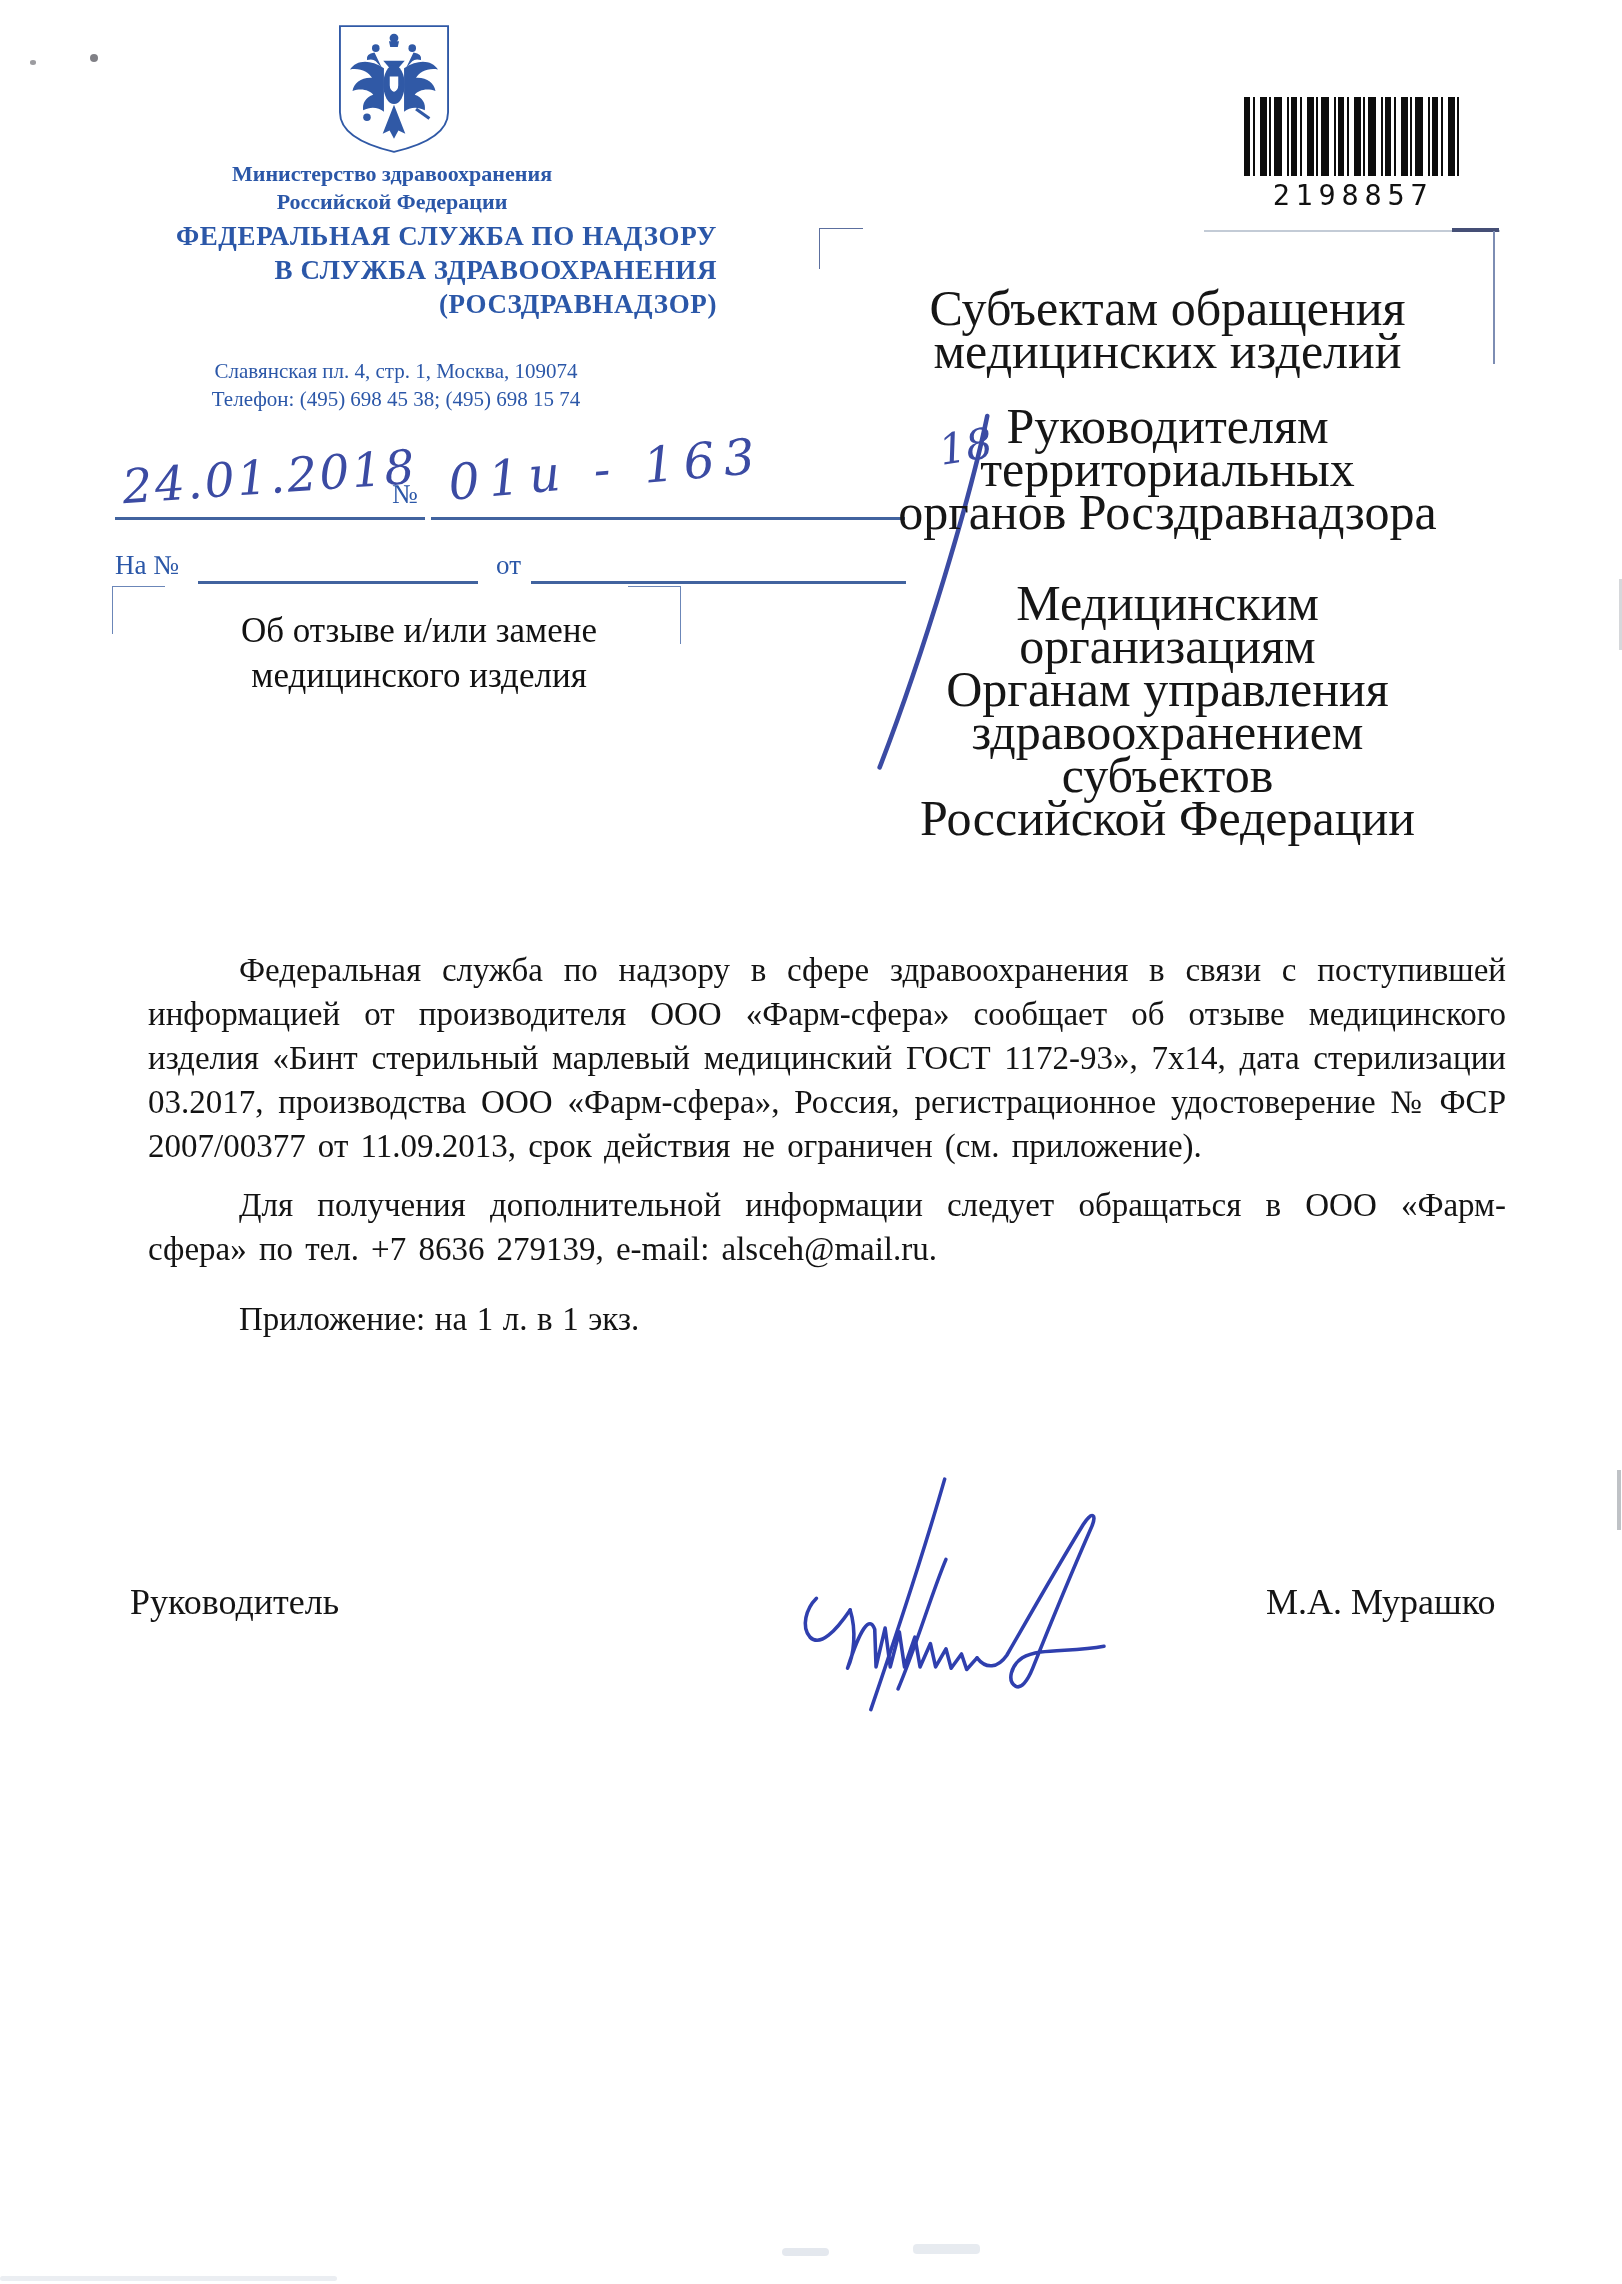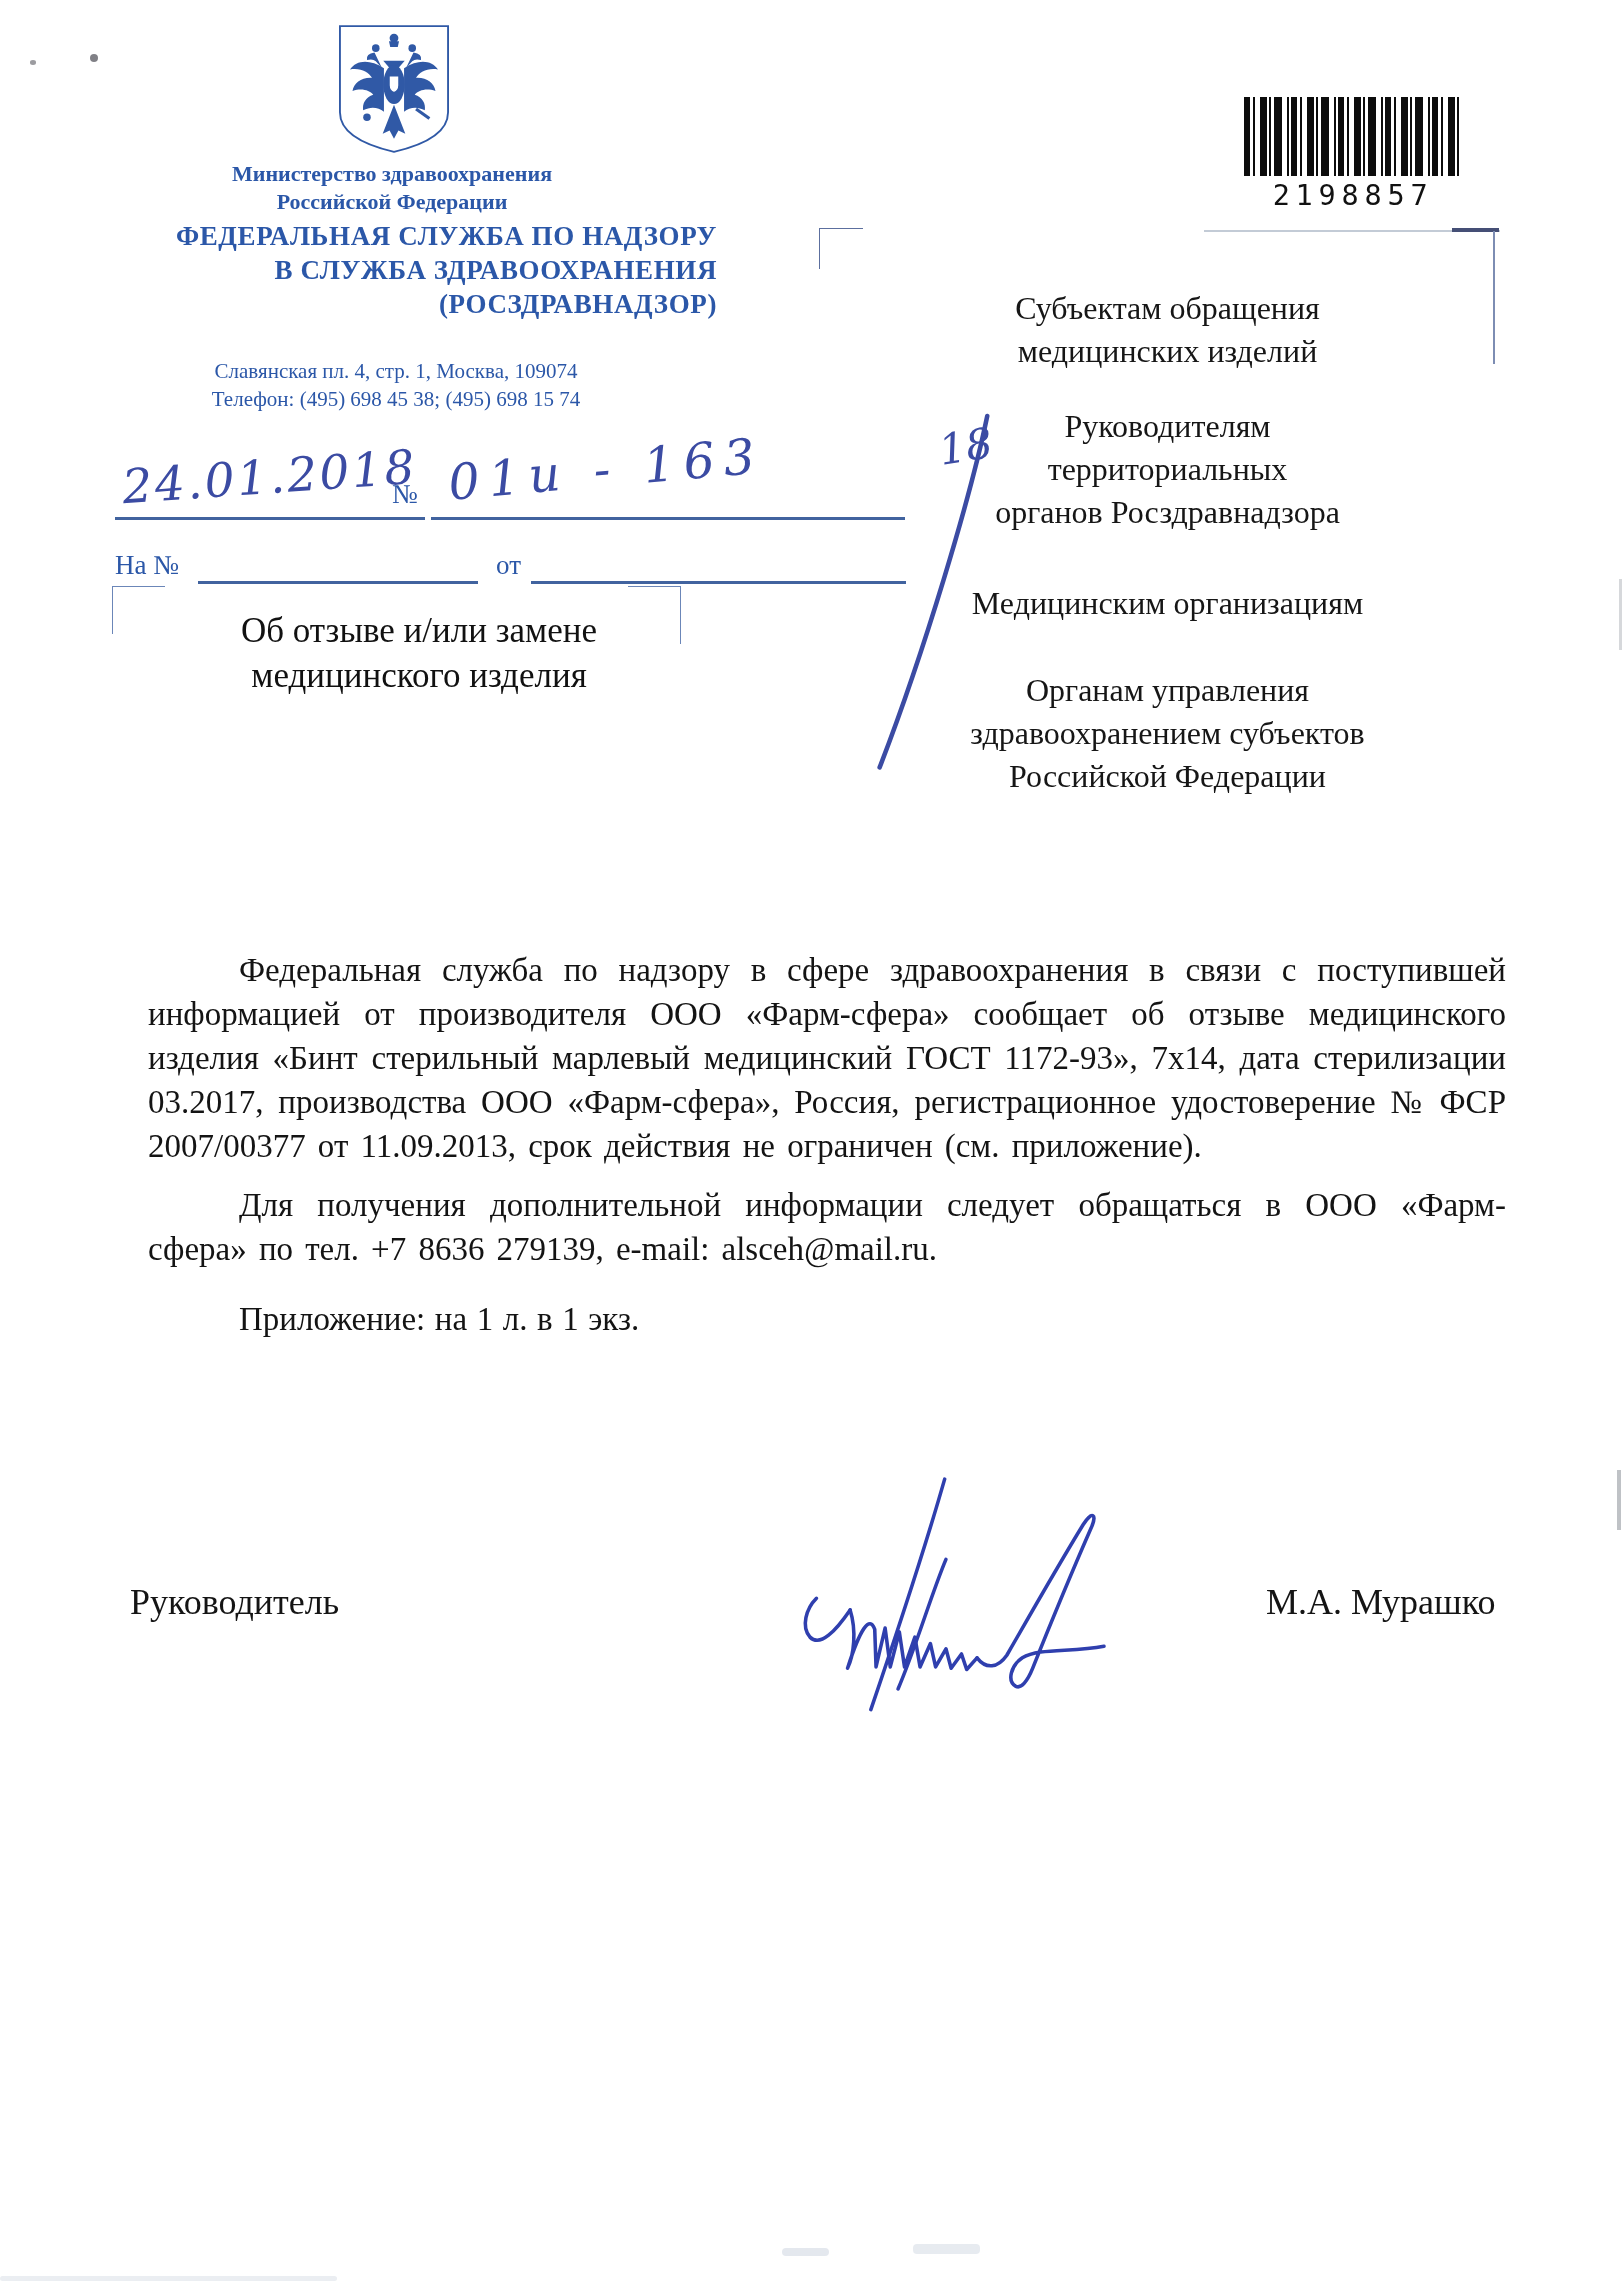--- a/index.html
+++ b/index.html
@@ -77,26 +77,26 @@
   
   .corner.subj-left{left:112px;top:586px;width:52px;height:47px;border-top:1.9px solid #6b86b8;border-left:1.9px solid #6b86b8;}
   .corner.subj-right{left:628px;top:586px;width:52px;height:57px;border-top:1.9px solid #6b86b8;border-right:1.9px solid #6b86b8;}
   .subject{
     position:absolute;left:195px;top:608px;width:448px;
     text-align:center;font-size:35px;line-height:45px;color:#111;
   }
   
   .recipients{
     position:absolute;left:869px;top:287px;width:597px;
-    text-align:center;font-size:32px;line-height:43px;color:#161616;
+    text-align:center;font-size:50px;line-height:43px;color:#161616;
   }
   .recipients .group{margin:0;}
   .recipients .g2{margin-top:32px;}
   .recipients .g3{margin-top:48px;}
-  .recipients .g4{margin-top:44px;}
+  .recipients .g4{}
   
   .body-text{
     position:absolute;left:133px;top:933px;width:1388px;
     font-size:33px;line-height:44px;color:#141414;
     text-align:justify;
   }
   .body-text p{margin:15px;text-indent:91px;word-spacing:3.9px;}
   .body-text p.attachment{margin-top:26px;text-align:left;word-spacing:1.3px;}
   
   .sig-title{position:absolute;left:130px;top:1581px;font-size:36px;color:#141414;text-align:right;}

